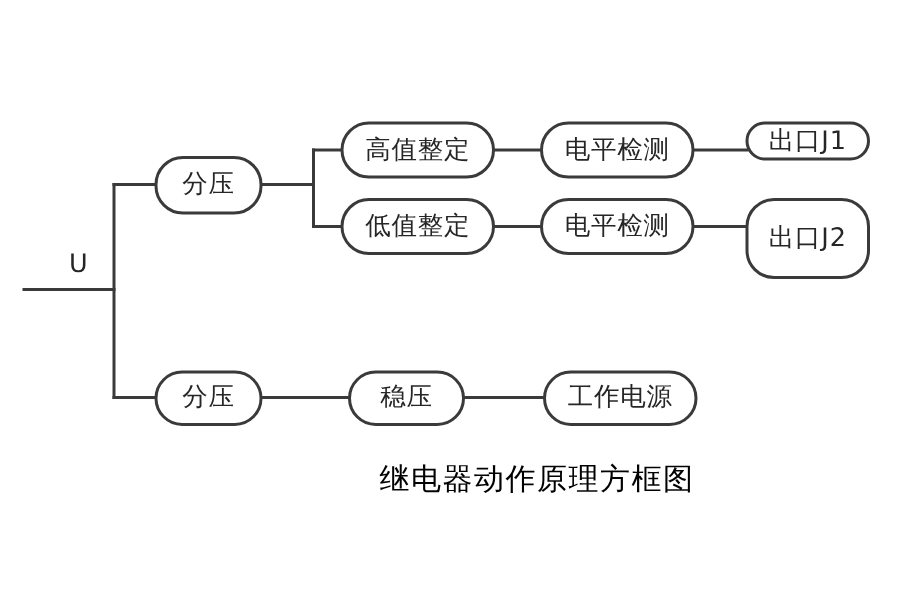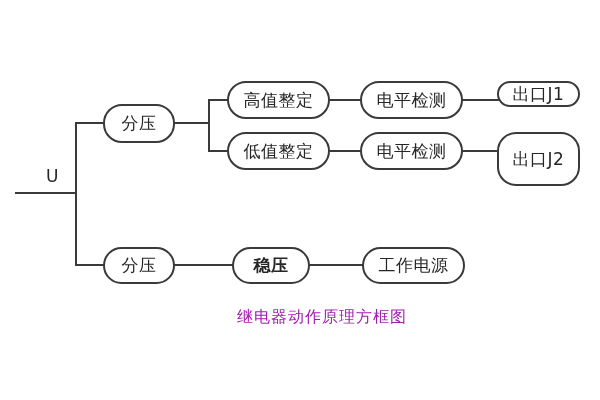--- a/index.html
+++ b/index.html
@@ -47,25 +47,26 @@
     color: #262626;
   }
   .input-label {
     position: absolute;
     color: #262626;
     font-size: 17px;
     line-height: 1;
   }
   .caption {
     position: absolute;
-    color: #a21caf;
-    font-size: 16px;
+    color: #000000;
+    font-size: 20px;
     line-height: 1;
     letter-spacing: 1px;
     white-space: nowrap;
+    margin-left: 16px;
   }
 </style>
 </head>
 <body>
 
 <div id="diagram-root">
 
   <svg class="wires" viewBox="0 0 600 400">
     <g stroke="#3a3a3a" stroke-width="2" fill="none" stroke-linecap="square">
 
@@ -126,21 +127,21 @@
   </div>
 
   <div class="node" style="left:497px; top:132px; width:83px; height:54px;">
     <span class="node-label">出口J2</span>
   </div>
 
   <div class="node" style="left:103px; top:247px; width:72px; height:37px;">
     <span class="node-label">分压</span>
   </div>
 
-  <div class="node" style="left:232px; top:247px; width:78px; height:37px;font-weight:bold;">
+  <div class="node" style="left:232px; top:247px; width:78px; height:37px;">
     <span class="node-label">稳压</span>
   </div>
 
   <div class="node" style="left:362px; top:247px; width:103px; height:37px;">
     <span class="node-label">工作电源</span>
   </div>
 
   <div class="caption" style="left:237px; top:309px;">继电器动作原理方框图</div>
 
 </div>

